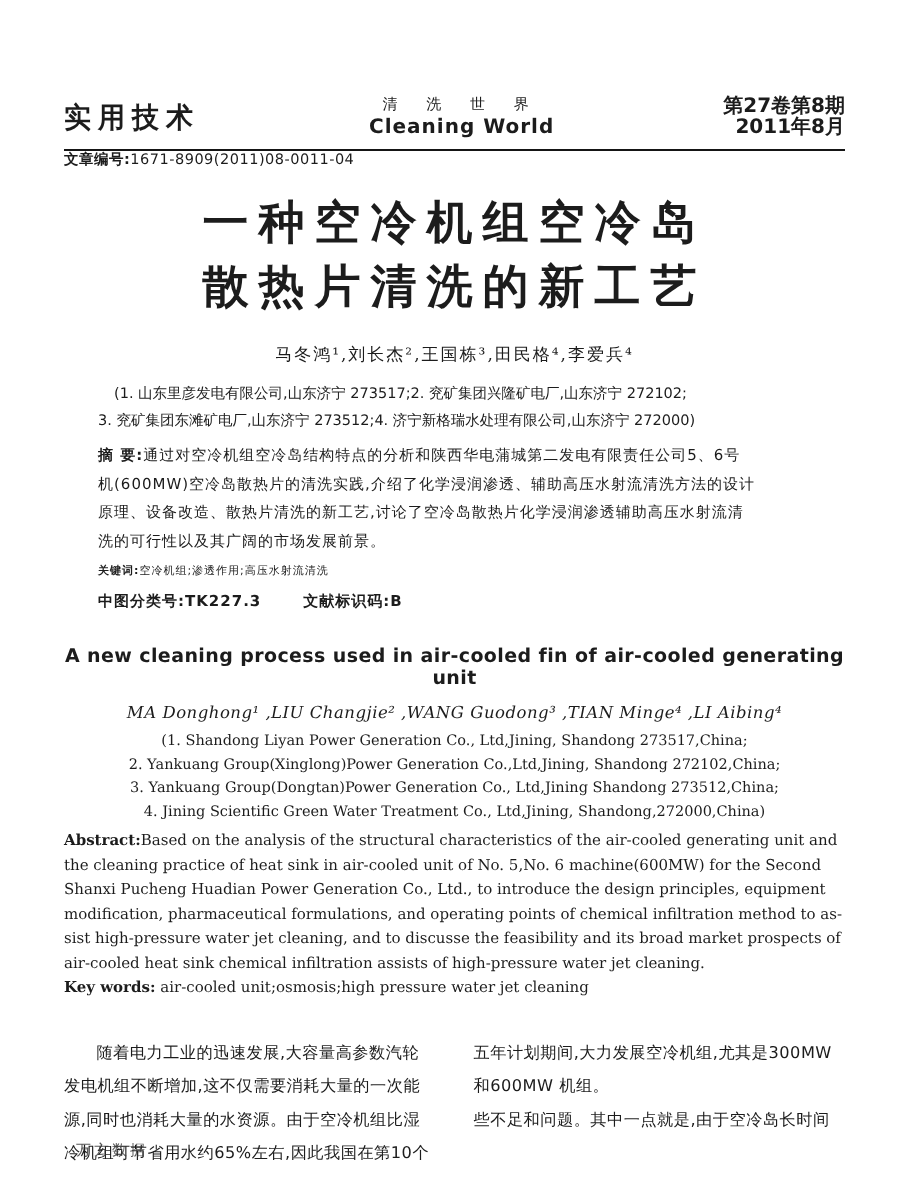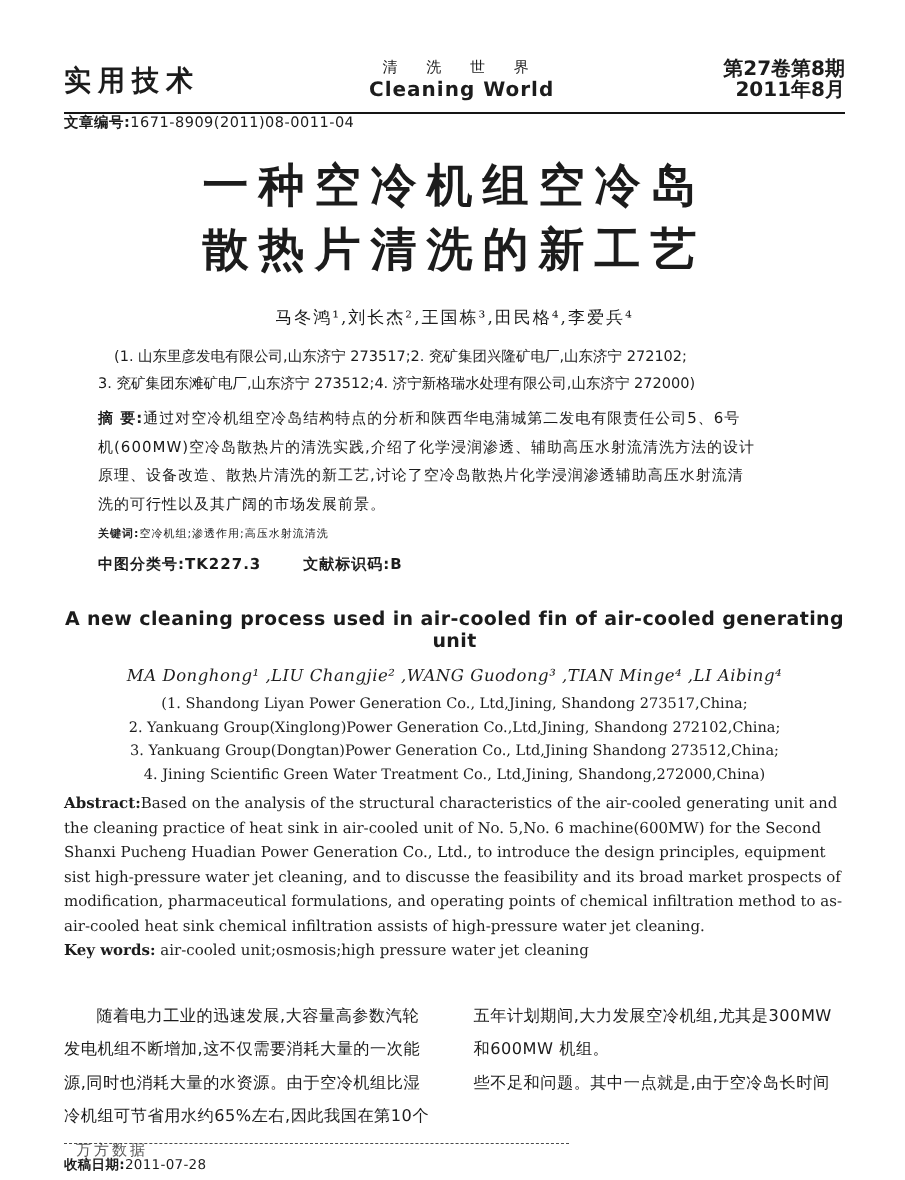--- a/index.html
+++ b/index.html
@@ -9,21 +9,21 @@
     font-family:"DejaVu Sans","Liberation Sans",sans-serif;
     color:#1c1c1c;overflow:hidden;
   }
   
   .hdr{display:flex;justify-content:space-between;align-items:flex-end;
        border-bottom:2px solid #151515;padding-bottom:12px;}
   .hdr-left{font-size:27px;font-weight:900;letter-spacing:7px;
             font-family:"DejaVu Serif","Liberation Serif",serif;
             transform:scaleY(1.05);}
   .hdr-center{text-align:center;line-height:22px;}
-  .hdr-center .cn{font-size:15px;letter-spacing:12px;font-family:"DejaVu Serif","Liberation Serif",serif;}
+  .hdr-center .cn{font-size:15px;letter-spacing:12px;font-family:"DejaVu Serif","Liberation Serif",serif;margin-top:37px;}
   .hdr-center .en{font-size:20px;font-weight:bold;letter-spacing:1px;}
   .hdr-right{text-align:right;font-size:20px;line-height:21px;font-weight:bold;}
   
   .artno{font-size:14.5px;letter-spacing:.5px;}
   .artno .lbl{font-weight:bold;}
   
   .title{margin-top:20px;text-align:center;font-weight:900;
          font-size:46px;line-height:64px;letter-spacing:10px;
          font-family:"DejaVu Sans","Liberation Sans",sans-serif;}
   
@@ -115,22 +115,22 @@
     <div>(1. Shandong Liyan Power Generation Co., Ltd,Jining, Shandong 273517,China;</div>
     <div>2. Yankuang Group(Xinglong)Power Generation Co.,Ltd,Jining, Shandong 272102,China;</div>
     <div>3. Yankuang Group(Dongtan)Power Generation Co., Ltd,Jining Shandong 273512,China;</div>
     <div>4. Jining Scientific Green Water Treatment Co., Ltd,Jining, Shandong,272000,China)</div>
   </div>
 
   <div class="abs-en en-serif">
     <div><span class="lbl">Abstract:</span><span>Based on the analysis of the structural characteristics of the air-cooled generating unit and</span></div>
     <div>the cleaning practice of heat sink in air-cooled unit of No. 5,No. 6 machine(600MW) for the Second</div>
     <div>Shanxi Pucheng Huadian Power Generation Co., Ltd., to introduce the design principles, equipment</div>
+    <div>modification, pharmaceutical formulations, and operating points of chemical infiltration method to as-</div>
     <div>sist high-pressure water jet cleaning, and to discusse the feasibility and its broad market prospects of</div>
-    <div>modification, pharmaceutical formulations, and operating points of chemical infiltration method to as-</div>
     <div>air-cooled heat sink chemical infiltration assists of high-pressure water jet cleaning.</div>
     <div class="kw-en"><span class="lbl">Key words:</span>&nbsp;<span>air-cooled unit;osmosis;high pressure water jet cleaning</span></div>
   </div>
 
   <div class="body-cols">
     <div class="col">
       <div class="ind2">随着电力工业的迅速发展,大容量高参数汽轮</div>
       <div>发电机组不断增加,这不仅需要消耗大量的一次能</div>
       <div>源,同时也消耗大量的水资源。由于空冷机组比湿</div>
       <div>冷机组可节省用水约65%左右,因此我国在第10个</div>

